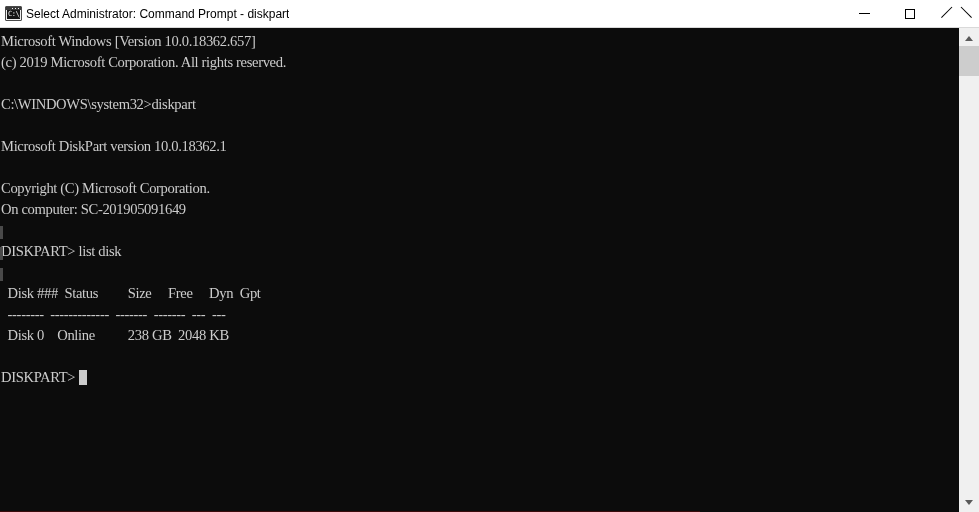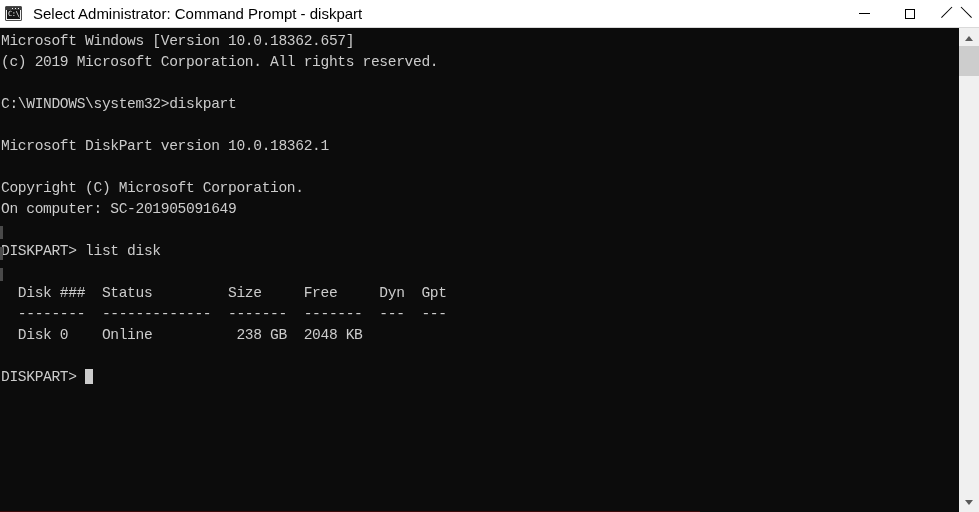--- a/index.html
+++ b/index.html
@@ -80,23 +80,23 @@
     top: 0px;
     color: #e8e8e8;
     font-family: "DejaVu Sans Mono", monospace;
     font-size: 7px;
     line-height: 9px;
     letter-spacing: -0.5px;
     white-space: nowrap;
   }
   #title-text {
     font-family: "Liberation Sans", sans-serif;
-    font-size: 15px;
+    font-size: 12px;
     color: #000000;
-    margin-left: 11px;
+    margin-left: 4px;
     white-space: nowrap;
     overflow: hidden;
     text-overflow: ellipsis;
     line-height: 28px;
   }
   #window-controls {
     display: flex;
     height: 28px;
     flex: 0 0 auto;
   }
@@ -159,21 +159,21 @@
     width: 958px;
     height: 484px;
     background: #0c0c0c;
     overflow: hidden;
     padding: 0;
     box-sizing: border-box;
   }
   #console-text {
     margin: 0;
     padding: 3px 0 0 1px;
-    font-family: Liberation Mono, monospace;
+    font-family: Liberation Serif, serif;
     font-size: 14.6px;
     line-height: 21px;
     color: #cccccc;
     white-space: pre;
     letter-spacing: -0.35px;
     -webkit-font-smoothing: none;
   }
   .cursor-block {
     display: inline-block;
     width: 8px;

